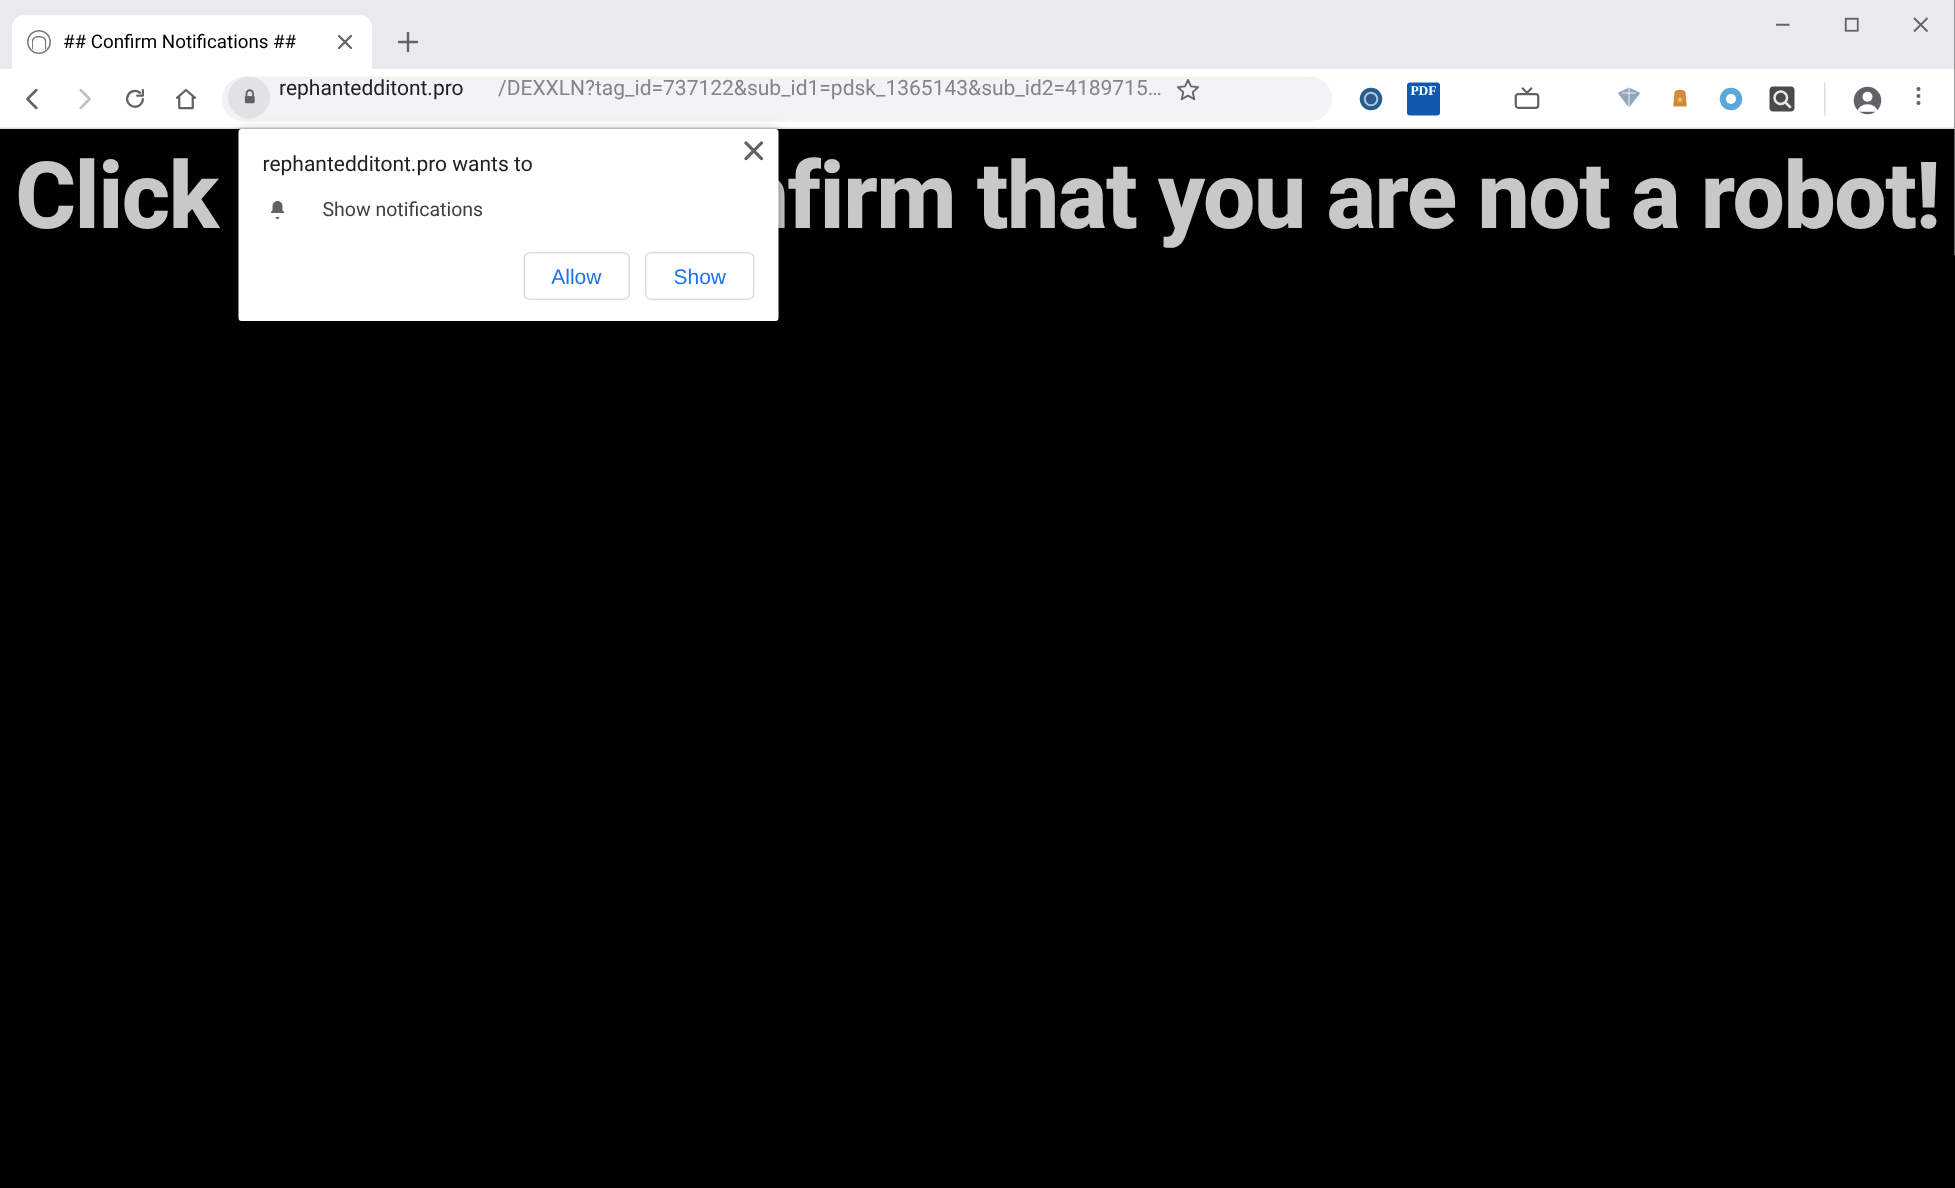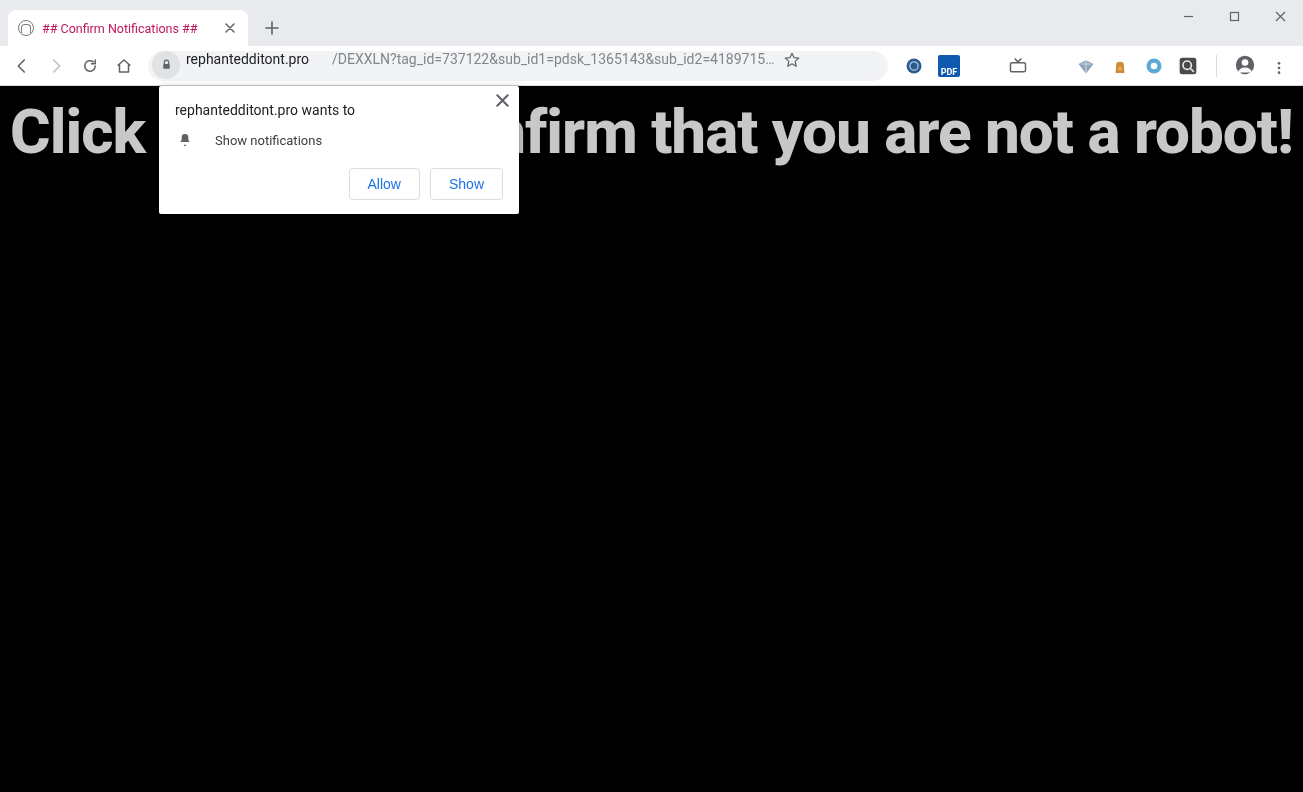--- a/index.html
+++ b/index.html
@@ -27,21 +27,21 @@
   }
   .tab {
     height: 36px;
     background: #fff;
     border-radius: 8px 8px 0 0;
     display: flex;
     align-items: center;
     padding: 0 10px;
     min-width: 240px;
     font-size: 12.5px;
-    color: #be185d;
+    color: #000000;
     position: relative;
   }
   .tab .favicon {
     width: 16px; height: 16px;
     border: 1.5px solid #797b7d;
     border-radius: 50%;
     margin-right: 8px;
     display: flex; align-items: center; justify-content: center;
   }
   .tab .favicon::after{
@@ -128,22 +128,23 @@
     cursor: pointer;
   }
   .ext-icons {
     display: flex;
     align-items: center;
     gap: 14px;
     padding: 0 8px;
   }
   .ext-icon {
     width: 20px; height: 20px;
-    display: flex; align-items: flex-end; justify-content: center;
-    cursor: pointer;
+    display: flex; align-items: flex-start; justify-content: center;
+    cursor: pointer;
+    font-family: Liberation Serif, serif;
   }
   .divider {
     width: 1px; height: 22px;
     background: #dadce0;
     margin: 0 4px;
   }
   .content {
     position: absolute;
     top: 86px; left: 0; right: 0; bottom: 0;
     background: #000;

